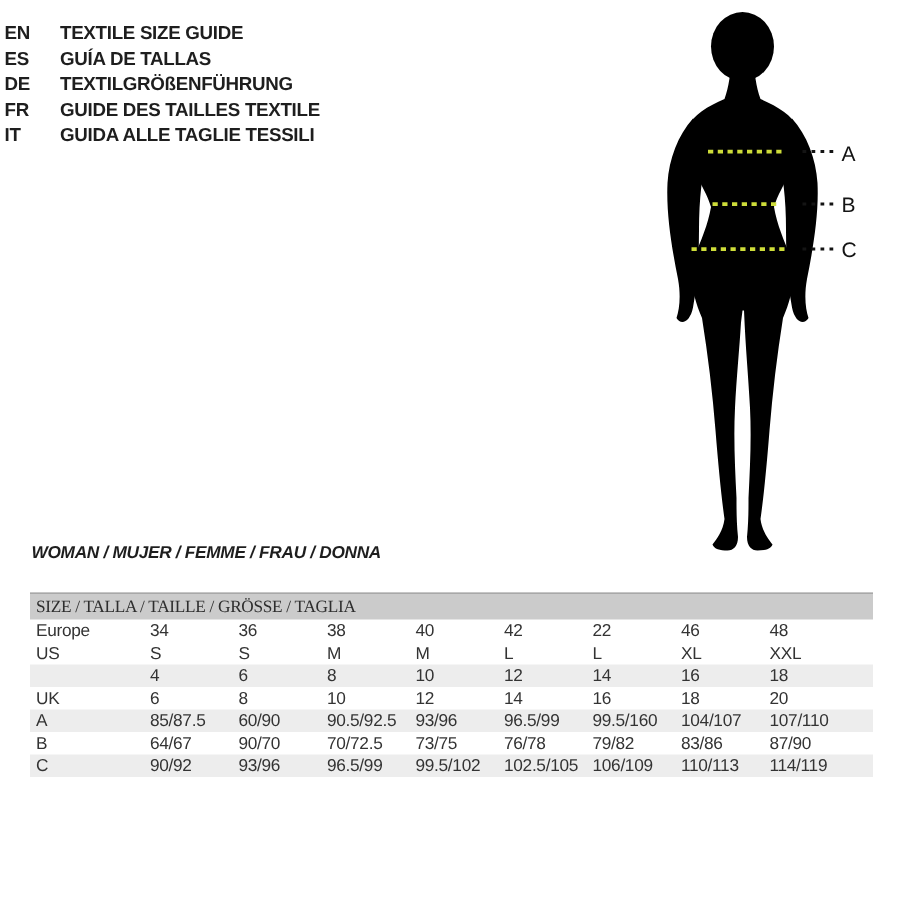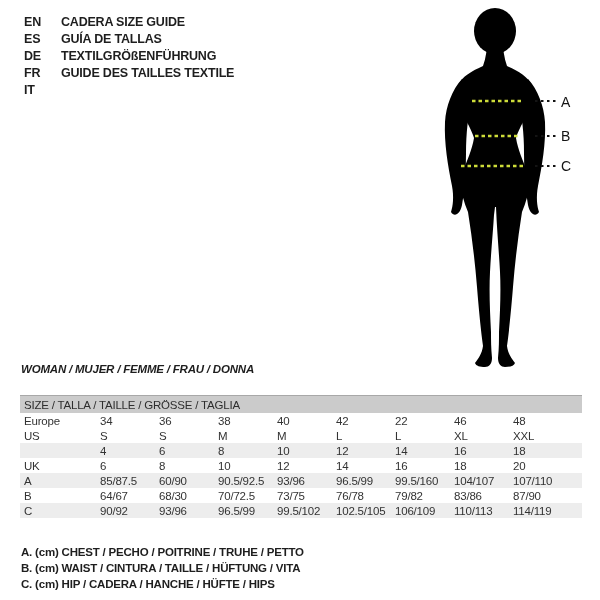--- a/index.html
+++ b/index.html
@@ -1,66 +1,67 @@
 <!DOCTYPE html>
 <html><head>
 <meta charset="utf-8">
 <style>
   html,body { margin:0; padding:0; background:#fff; }
   .canvas {
     position:relative; width:600px; height:600px; background:#ffffff;
     font-family:"Liberation Sans", sans-serif; color:#1e1e1e; overflow:hidden;
   }
   
-  .lang-list { position:absolute; left:24px; top:13px; }
+  .lang-list { position:absolute; left:3px; top:13px; }
   .lang-row { display:flex; height:17px; align-items:center; font-size:12.5px; font-weight:bold; letter-spacing:-0.2px; }
   .lang-code { width:37px; }
   
   .figure-wrap { position:absolute; left:425px; top:0; width:175px; height:375px; }
   .marker { position:absolute; font-size:14px; color:#141414; }
   .marker-a { left:561px; top:94px; }
   .marker-b { left:561px; top:128px; }
   .marker-c { left:561px; top:158px; }
   
   .section-title { position:absolute; left:21px; top:363px; font-size:11.5px; font-weight:bold; letter-spacing:-0.2px;font-style:italic; }
   
   .size-table { position:absolute; left:20px; top:395px; width:562px; font-size:11.5px; color:#333; letter-spacing:-0.2px; }
-  .st-header { height:18px; line-height:18px; background:#cbcbcb; padding-left:4px; border-top:1px solid #a8a8a8; box-sizing:border-box; color:#2e2e2e; }
+  .st-header { height:18px; line-height:18px; background:#cbcbcb; padding-left:4px; border-top:1px solid #a8a8a8; box-sizing:border-box; color:#2e2e2e;font-family:Liberation Serif, serif; }
   .st-row { display:flex; height:15px; align-items:center; padding-right:10px; box-sizing:border-box; }
   .st-row.shaded { background:#ededed; }
   .st-label { width:80px; padding-left:4px; box-sizing:border-box; }
   .st-cell { flex:1; }
   
   .legend { position:absolute; left:21px; top:544px; font-size:11.5px; font-weight:bold; letter-spacing:-0.2px; }
   .legend-line { height:16px; line-height:16px; }
 </style>
 </head>
 <body>
 
 <div class="canvas">
 
   <div class="lang-list">
     <div class="lang-row">
       <span class="lang-code">EN</span>
-      <span class="lang-text">CADERA SIZE GUIDE</span>
+      <span class="lang-text">TEXTILE SIZE GUIDE</span>
     </div>
     <div class="lang-row">
       <span class="lang-code">ES</span>
       <span class="lang-text">GUÍA DE TALLAS</span>
     </div>
     <div class="lang-row">
       <span class="lang-code">DE</span>
       <span class="lang-text">TEXTILGRÖßENFÜHRUNG</span>
     </div>
     <div class="lang-row">
       <span class="lang-code">FR</span>
       <span class="lang-text">GUIDE DES TAILLES TEXTILE</span>
     </div>
     <div class="lang-row">
       <span class="lang-code">IT</span>
+      <span class="lang-text">GUIDA ALLE TAGLIE TESSILI</span>
     </div>
   </div>
 
   <div class="figure-wrap">
     <svg width="175" height="375" viewBox="0 0 175 375">
 
       <ellipse cx="70" cy="31" rx="21" ry="23" fill="#000"></ellipse>
 
       <path fill="#000" d="
         M 63,38
@@ -188,21 +189,21 @@
       <span class="st-cell">93/96</span>
       <span class="st-cell">96.5/99</span>
       <span class="st-cell">99.5/160</span>
       <span class="st-cell">104/107</span>
       <span class="st-cell">107/110</span>
     </div>
 
     <div class="st-row">
       <span class="st-label">B</span>
       <span class="st-cell">64/67</span>
-      <span class="st-cell">68/30</span>
+      <span class="st-cell">90/70</span>
       <span class="st-cell">70/72.5</span>
       <span class="st-cell">73/75</span>
       <span class="st-cell">76/78</span>
       <span class="st-cell">79/82</span>
       <span class="st-cell">83/86</span>
       <span class="st-cell">87/90</span>
     </div>
 
     <div class="st-row shaded">
       <span class="st-label">C</span>
@@ -210,19 +211,14 @@
       <span class="st-cell">93/96</span>
       <span class="st-cell">96.5/99</span>
       <span class="st-cell">99.5/102</span>
       <span class="st-cell">102.5/105</span>
       <span class="st-cell">106/109</span>
       <span class="st-cell">110/113</span>
       <span class="st-cell">114/119</span>
     </div>
   </div>
 
-  <div class="legend">
-    <div class="legend-line">A. (cm) CHEST / PECHO / POITRINE / TRUHE / PETTO</div>
-    <div class="legend-line">B. (cm) WAIST / CINTURA / TAILLE / HÜFTUNG / VITA</div>
-    <div class="legend-line">C. (cm) HIP / CADERA / HANCHE / HÜFTE / HIPS</div>
-  </div>
 
 </div>
 
 </body></html>

